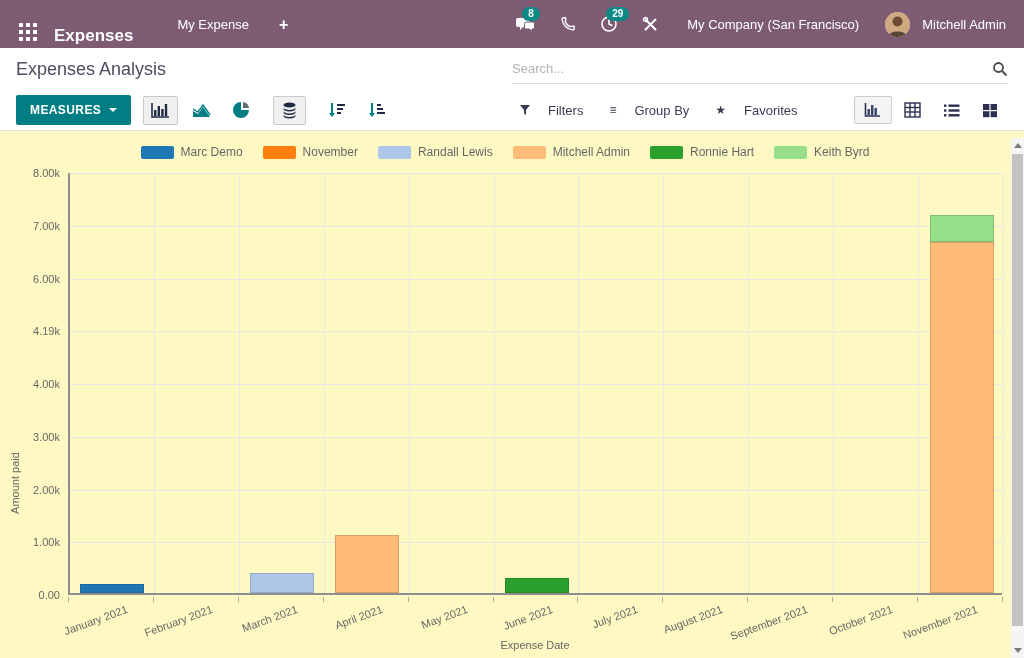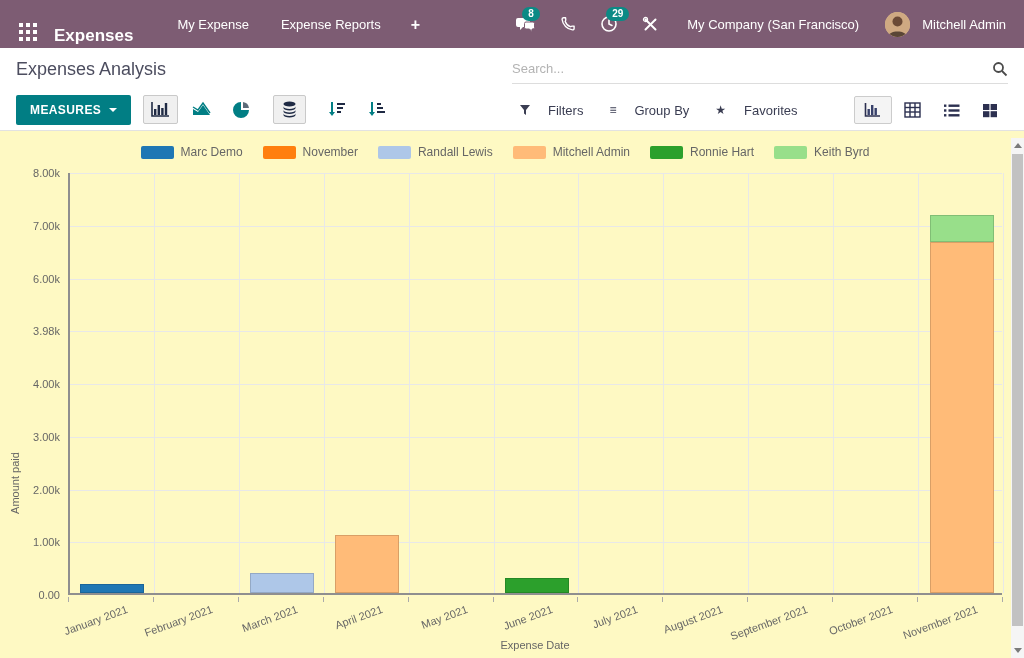--- a/index.html
+++ b/index.html
@@ -30,21 +30,21 @@
   .search-box { position:relative; width:496px; height:30px; border-bottom:1px solid #ddd;
                 display:flex; align-items:center; }
   .search-box input { border:none; outline:none; flex:1; font-size:13px; color:#ec4899;
                       font-family:"Liberation Sans", sans-serif; background:transparent; }
   .search-box input::placeholder { color:#b3b3b3; }
 
   
   .toolbar { position:absolute; left:0; top:90px; width:1024px; height:41px; background:#fff;
              border-bottom:1px solid #e2e2e2; display:flex; align-items:center;
              justify-content:space-between; padding:0 16px; }
-  .tb-left { display:flex; align-items:flex-start; gap:6px; }
+  .tb-left { display:flex; align-items:flex-end; gap:6px; }
   .measures-btn { background:#017e84; color:#fff; border:none; font-size:12px; font-weight:bold;
                   letter-spacing:.4px; padding:8px 14px; border-radius:2px; cursor:pointer;
                   display:flex; align-items:center; gap:8px; font-family:"Liberation Sans", sans-serif; }
   .caret { width:0; height:0; border-left:4px solid transparent; border-right:4px solid transparent;
            border-top:4px solid #fff; display:inline-block; }
   .tb-icon { padding:5px 7px; border:1px solid transparent; border-radius:2px; cursor:pointer;
              display:flex; align-items:center; }
   .tb-icon.active { background:#f0f0f0; border-color:#c9c9c9; }
   .tb-mid { display:flex; align-items:center; gap:26px; position:absolute; left:520px; }
   .facet { font-size:13px; color:#3a3d52; cursor:pointer; display:flex; align-items:center; gap:18px; }
@@ -102,21 +102,20 @@
             <rect x="7" y="7" width="4" height="4"></rect>
             <rect x="14" y="7" width="4" height="4"></rect>
           <rect x="0" y="14" width="4" height="4"></rect>
             <rect x="7" y="14" width="4" height="4"></rect>
             <rect x="14" y="14" width="4" height="4"></rect>
         </g>
       </svg>
     </div>
     <span class="brand">Expenses</span>
     <span class="nav-menu">My Expense</span>
-    <span class="nav-menu">Expense Reports</span>
     <span class="nav-menu plus">+</span>
   </div>
   <div class="nav-right">
     <div class="nav-icon-wrap">
       <svg width="20" height="18" viewBox="0 0 20 18">
         <path fill="#fff" d="M2 3 h10 a2 2 0 0 1 2 2 v5 a2 2 0 0 1 -2 2 h-5 l-3 3 v-3 h-2 a2 2 0 0 1 -2 -2 v-5 a2 2 0 0 1 2 -2 z"></path>
         <path fill="#fff" stroke="#7d5c73" stroke-width="1" d="M10 7 h7 a1.5 1.5 0 0 1 1.5 1.5 v4 a1.5 1.5 0 0 1 -1.5 1.5 h-1 v2.5 l-2.5 -2.5 h-3.5 a1.5 1.5 0 0 1 -1.5 -1.5 v-4 a1.5 1.5 0 0 1 1.5 -1.5 z"></path>
       </svg>
       <span class="badge">8</span>
     </div>
@@ -349,21 +348,21 @@
       <div class="bar" title="Mitchell Admin" style="left: 859.545px; bottom: 0px; height: 350.788px; background: rgb(255, 187, 120); border: 1px solid rgb(217, 159, 102);"></div>
       <div class="bar" title="Ronnie Hart" style="left: 435px; bottom: 0px; height: 15.2975px; background: rgb(44, 160, 44); border: 1px solid rgb(37, 136, 37);"></div>
       <div class="bar" title="Keith Byrd" style="left: 859.545px; bottom: 350.788px; height: 26.9025px; background: rgb(152, 223, 138); border: 1px solid rgb(129, 190, 117);"></div>
     </div>
   <div id="y-ticks">
       <div class="y-tick" style="left: 2px; top: 458px;">0.00</div>
       <div class="y-tick" style="left: 2px; top: 405.25px;">1.00k</div>
       <div class="y-tick" style="left: 2px; top: 352.5px;">2.00k</div>
       <div class="y-tick" style="left: 2px; top: 299.75px;">3.00k</div>
       <div class="y-tick" style="left: 2px; top: 247px;">4.00k</div>
-      <div class="y-tick" style="left: 2px; top: 194.25px;">3.98k</div>
+      <div class="y-tick" style="left: 2px; top: 194.25px;">4.19k</div>
       <div class="y-tick" style="left: 2px; top: 141.5px;">6.00k</div>
       <div class="y-tick" style="left: 2px; top: 88.75px;">7.00k</div>
       <div class="y-tick" style="left: 2px; top: 36px;">8.00k</div>
     </div>
   <div id="x-labels">
       <div class="x-label" style="left: -14.5455px; top: 472px;">January 2021</div>
       <div class="x-label" style="left: 70.3636px; top: 472px;">February 2021</div>
       <div class="x-label" style="left: 155.273px; top: 472px;">March 2021</div>
       <div class="x-label" style="left: 240.182px; top: 472px;">April 2021</div>
       <div class="x-label" style="left: 325.091px; top: 472px;">May 2021</div>

